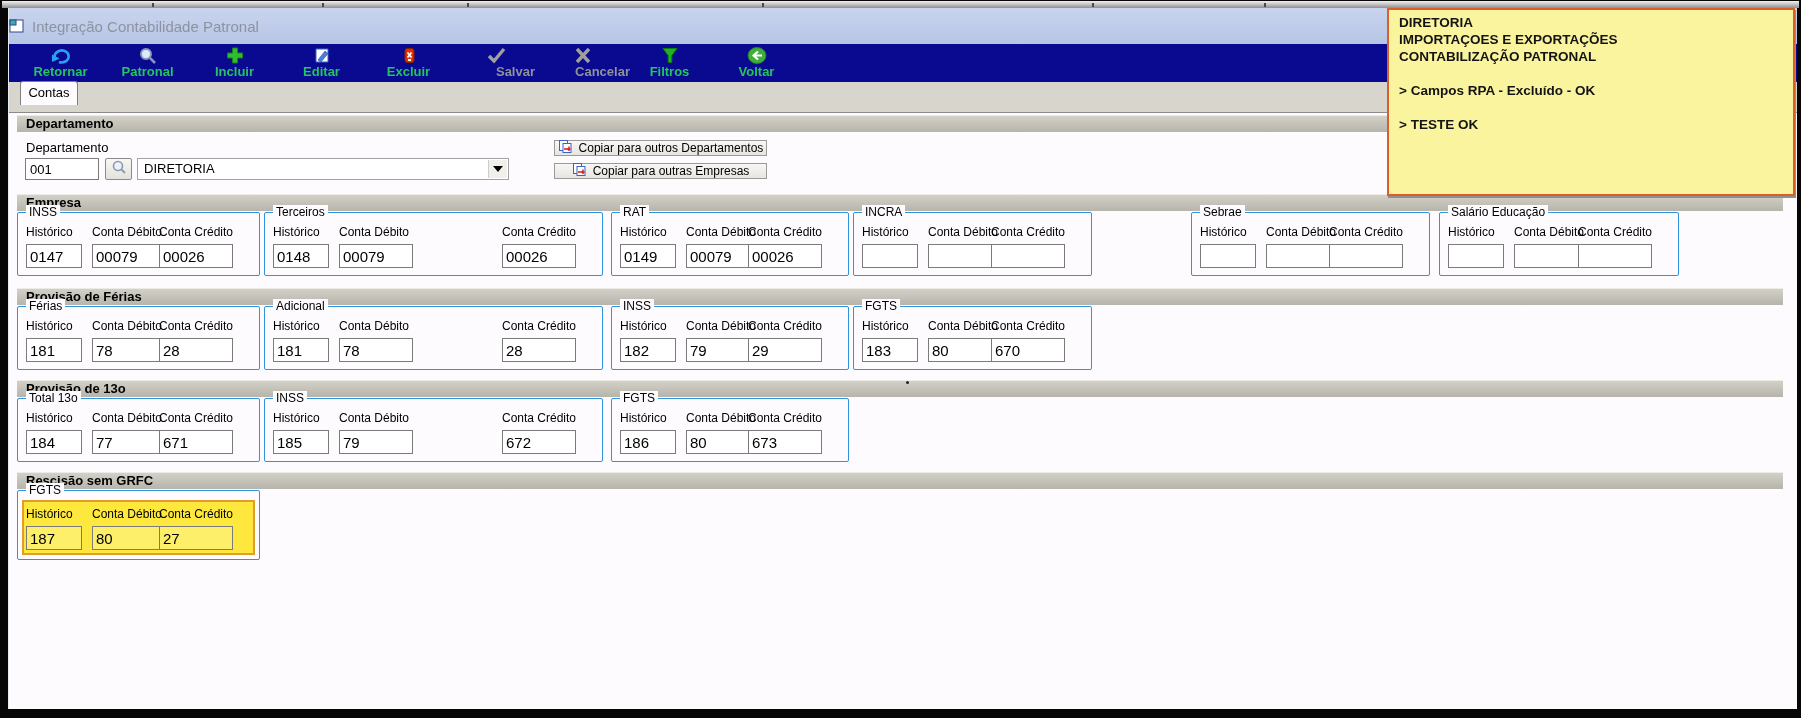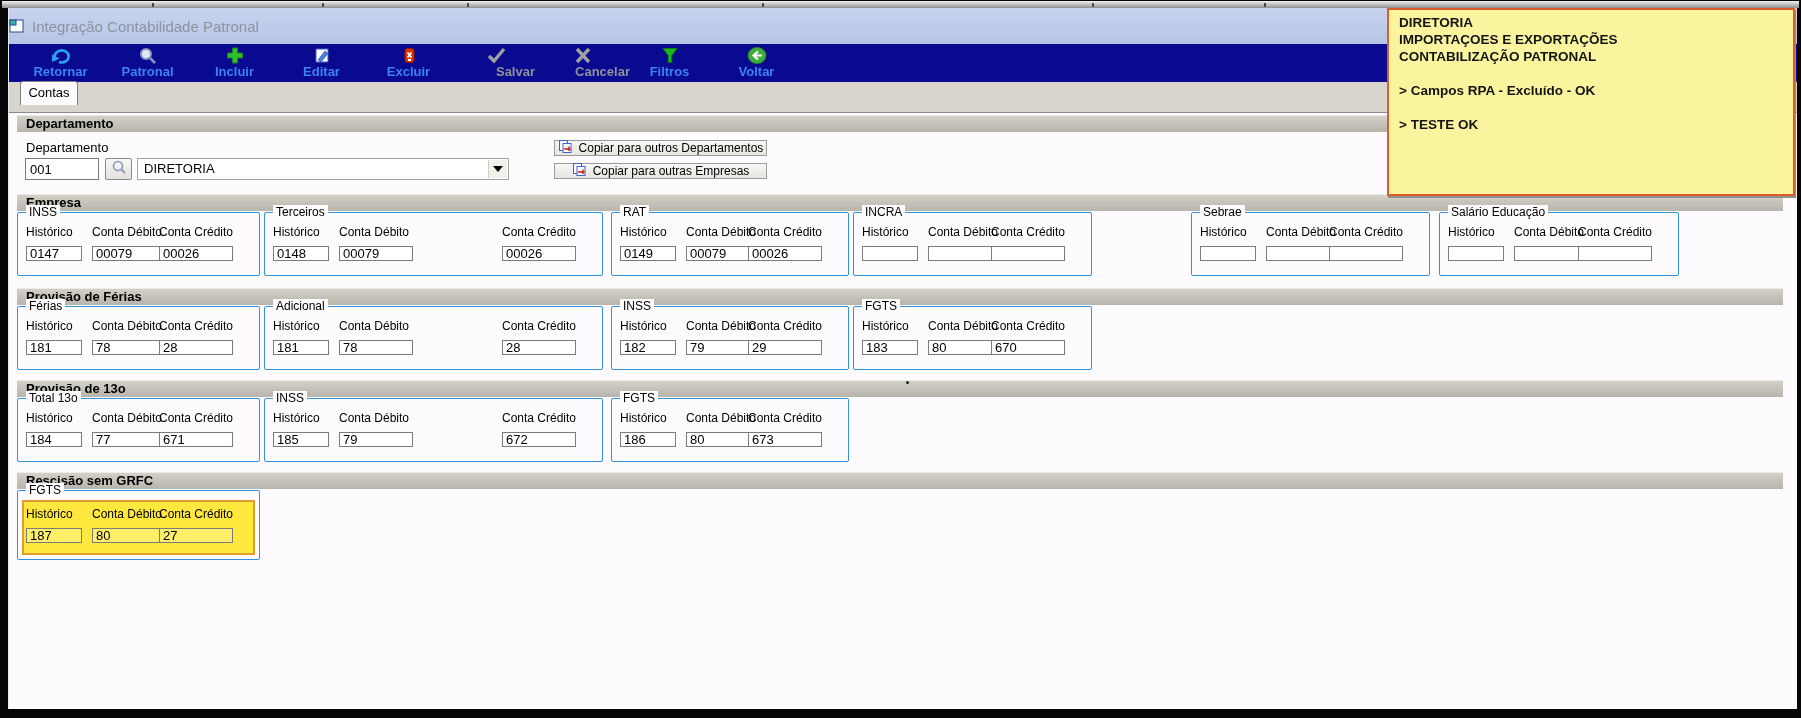--- a/index.html
+++ b/index.html
@@ -12,21 +12,21 @@
     border-left:1px solid #e6eaf2;}
   
   .titlebar{height:36px;background:linear-gradient(#c9d4ee,#b6c5e6);display:flex;align-items:center;
     padding-left:0;gap:8px;}
   .titleicon{width:15px;height:14px;display:inline-block;}
   .titletext{font-size:15px;color:#8d939e;}
   
   .toolbar{height:38px;background:#0a0a91;display:flex;align-items:flex-start;padding:2px 0 0 8px;}
   .tbtn{width:87px;height:35px;display:flex;flex-direction:column;align-items:center;cursor:pointer;}
   .ticon{height:18px;display:flex;align-items:center;justify-content:center;}
-  .tlabel{font-size:13px;font-weight:bold;color:#3b82f6;line-height:15px;white-space:nowrap;}
+  .tlabel{font-size:13px;font-weight:bold;color:#22c55e;line-height:15px;white-space:nowrap;}
   .tbtn.disabled .tlabel{color:#8d9399;margin-left:40px;}
   
   .tabstrip{height:22px;background:#d8d5cd;position:relative;}
   .tab{position:absolute;left:11px;bottom:-1px;width:58px;height:24px;background:#fdfbfd;
     border:1px solid #7f7f7f;border-bottom:none;border-radius:3px 3px 0 0;font-size:13px;
     text-align:center;line-height:22px;z-index:3;cursor:pointer;}
   
   .content{position:absolute;top:104px;left:0;right:0;bottom:0;background:#fdfbfd;
     border-top:1px solid #8a8a8a;}
   .secbar{position:absolute;left:8px;right:14px;height:17px;
@@ -53,22 +53,22 @@
   .r1{top:99px}.r2{top:193px}.r3{top:285px}.r4{top:377px}
   .grp{position:absolute;top:0;height:64px;border:1px solid #2f93dd;border-radius:2px;}
   .r4 .grp{height:70px;}
   .pA{left:8px;width:243px}.pB{left:255px;width:339px}.pC{left:602px;width:238px}
   .pD{left:844px;width:239px}.pE{left:1182px;width:239px}.pF{left:1430px;width:240px}
   .leg{position:absolute;top:-8px;left:8px;background:#fdfbfd;padding:0 3px;font-size:12px;
     line-height:14px;white-space:nowrap;}
   .col{position:absolute;top:12px;height:48px;}
   .c1{left:8px;width:64px}.c2{left:74px;width:88px}.c3{right:12px;width:88px}
   .flab{display:block;font-size:12px;margin-bottom:5px;white-space:nowrap;}
-  .fin{width:56px;height:15px;border:1px solid #7b7b7b;background:#fff;
-    font-family:"Liberation Sans",sans-serif;font-size:13px;padding:1px 3px;}
+  .fin{width:56px;height:24px;border:1px solid #7b7b7b;background:#fff;
+    font-family:"Liberation Sans",sans-serif;font-size:15px;padding:1px 3px;}
   .c2 .fin,.c3 .fin{width:74px;}
   .hlbg{position:absolute;top:9px;left:4px;right:4px;bottom:4px;background:#ffe83d;
     border:2px solid #e39b2d;}
   .hl .col{top:16px;}
   .hl .fin{background:#fdef69;}
   .dot{position:absolute;left:897px;top:268px;width:3px;height:3px;background:#222;border-radius:50%;}
   
   .note{position:absolute;left:1387px;top:8px;width:408px;height:188px;background:#fbf49f;
     border:2px solid #db5f2b;padding:4px 10px;z-index:20;box-shadow:1px 2px 0 #8f8f8f;}
   .note-line{font-size:13.5px;font-weight:bold;line-height:17px;min-height:17px;color:#141414;

